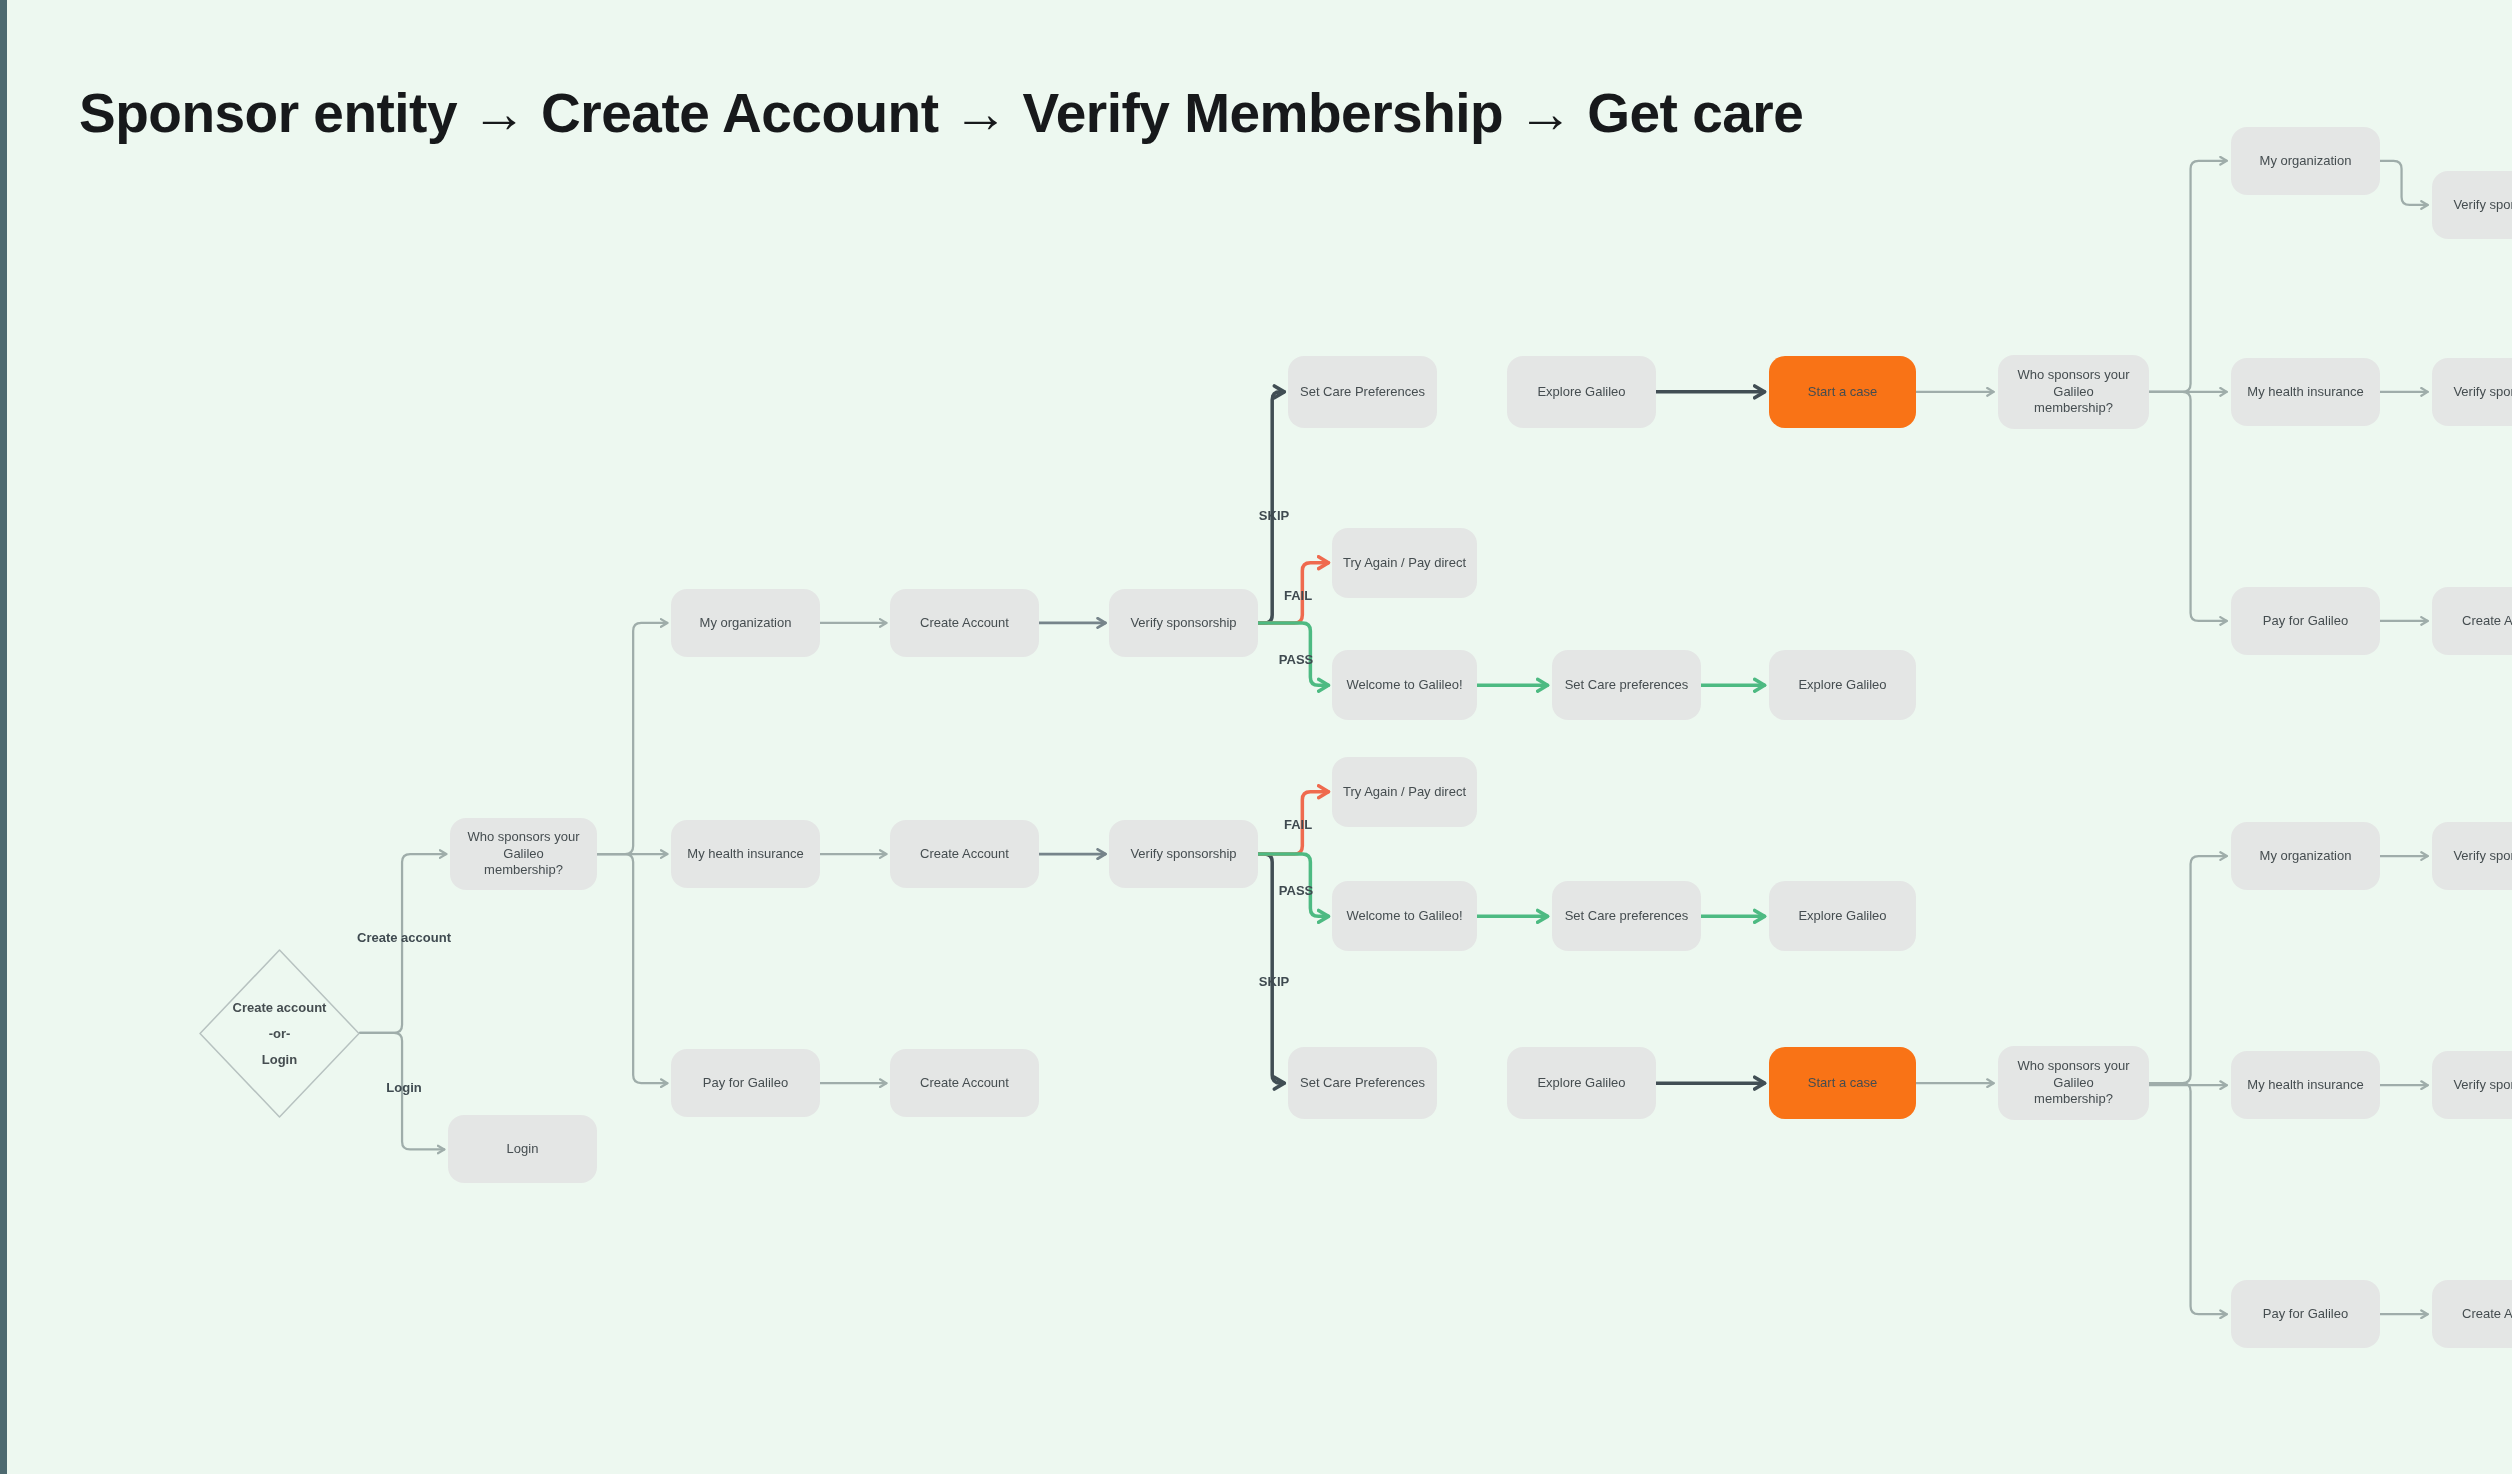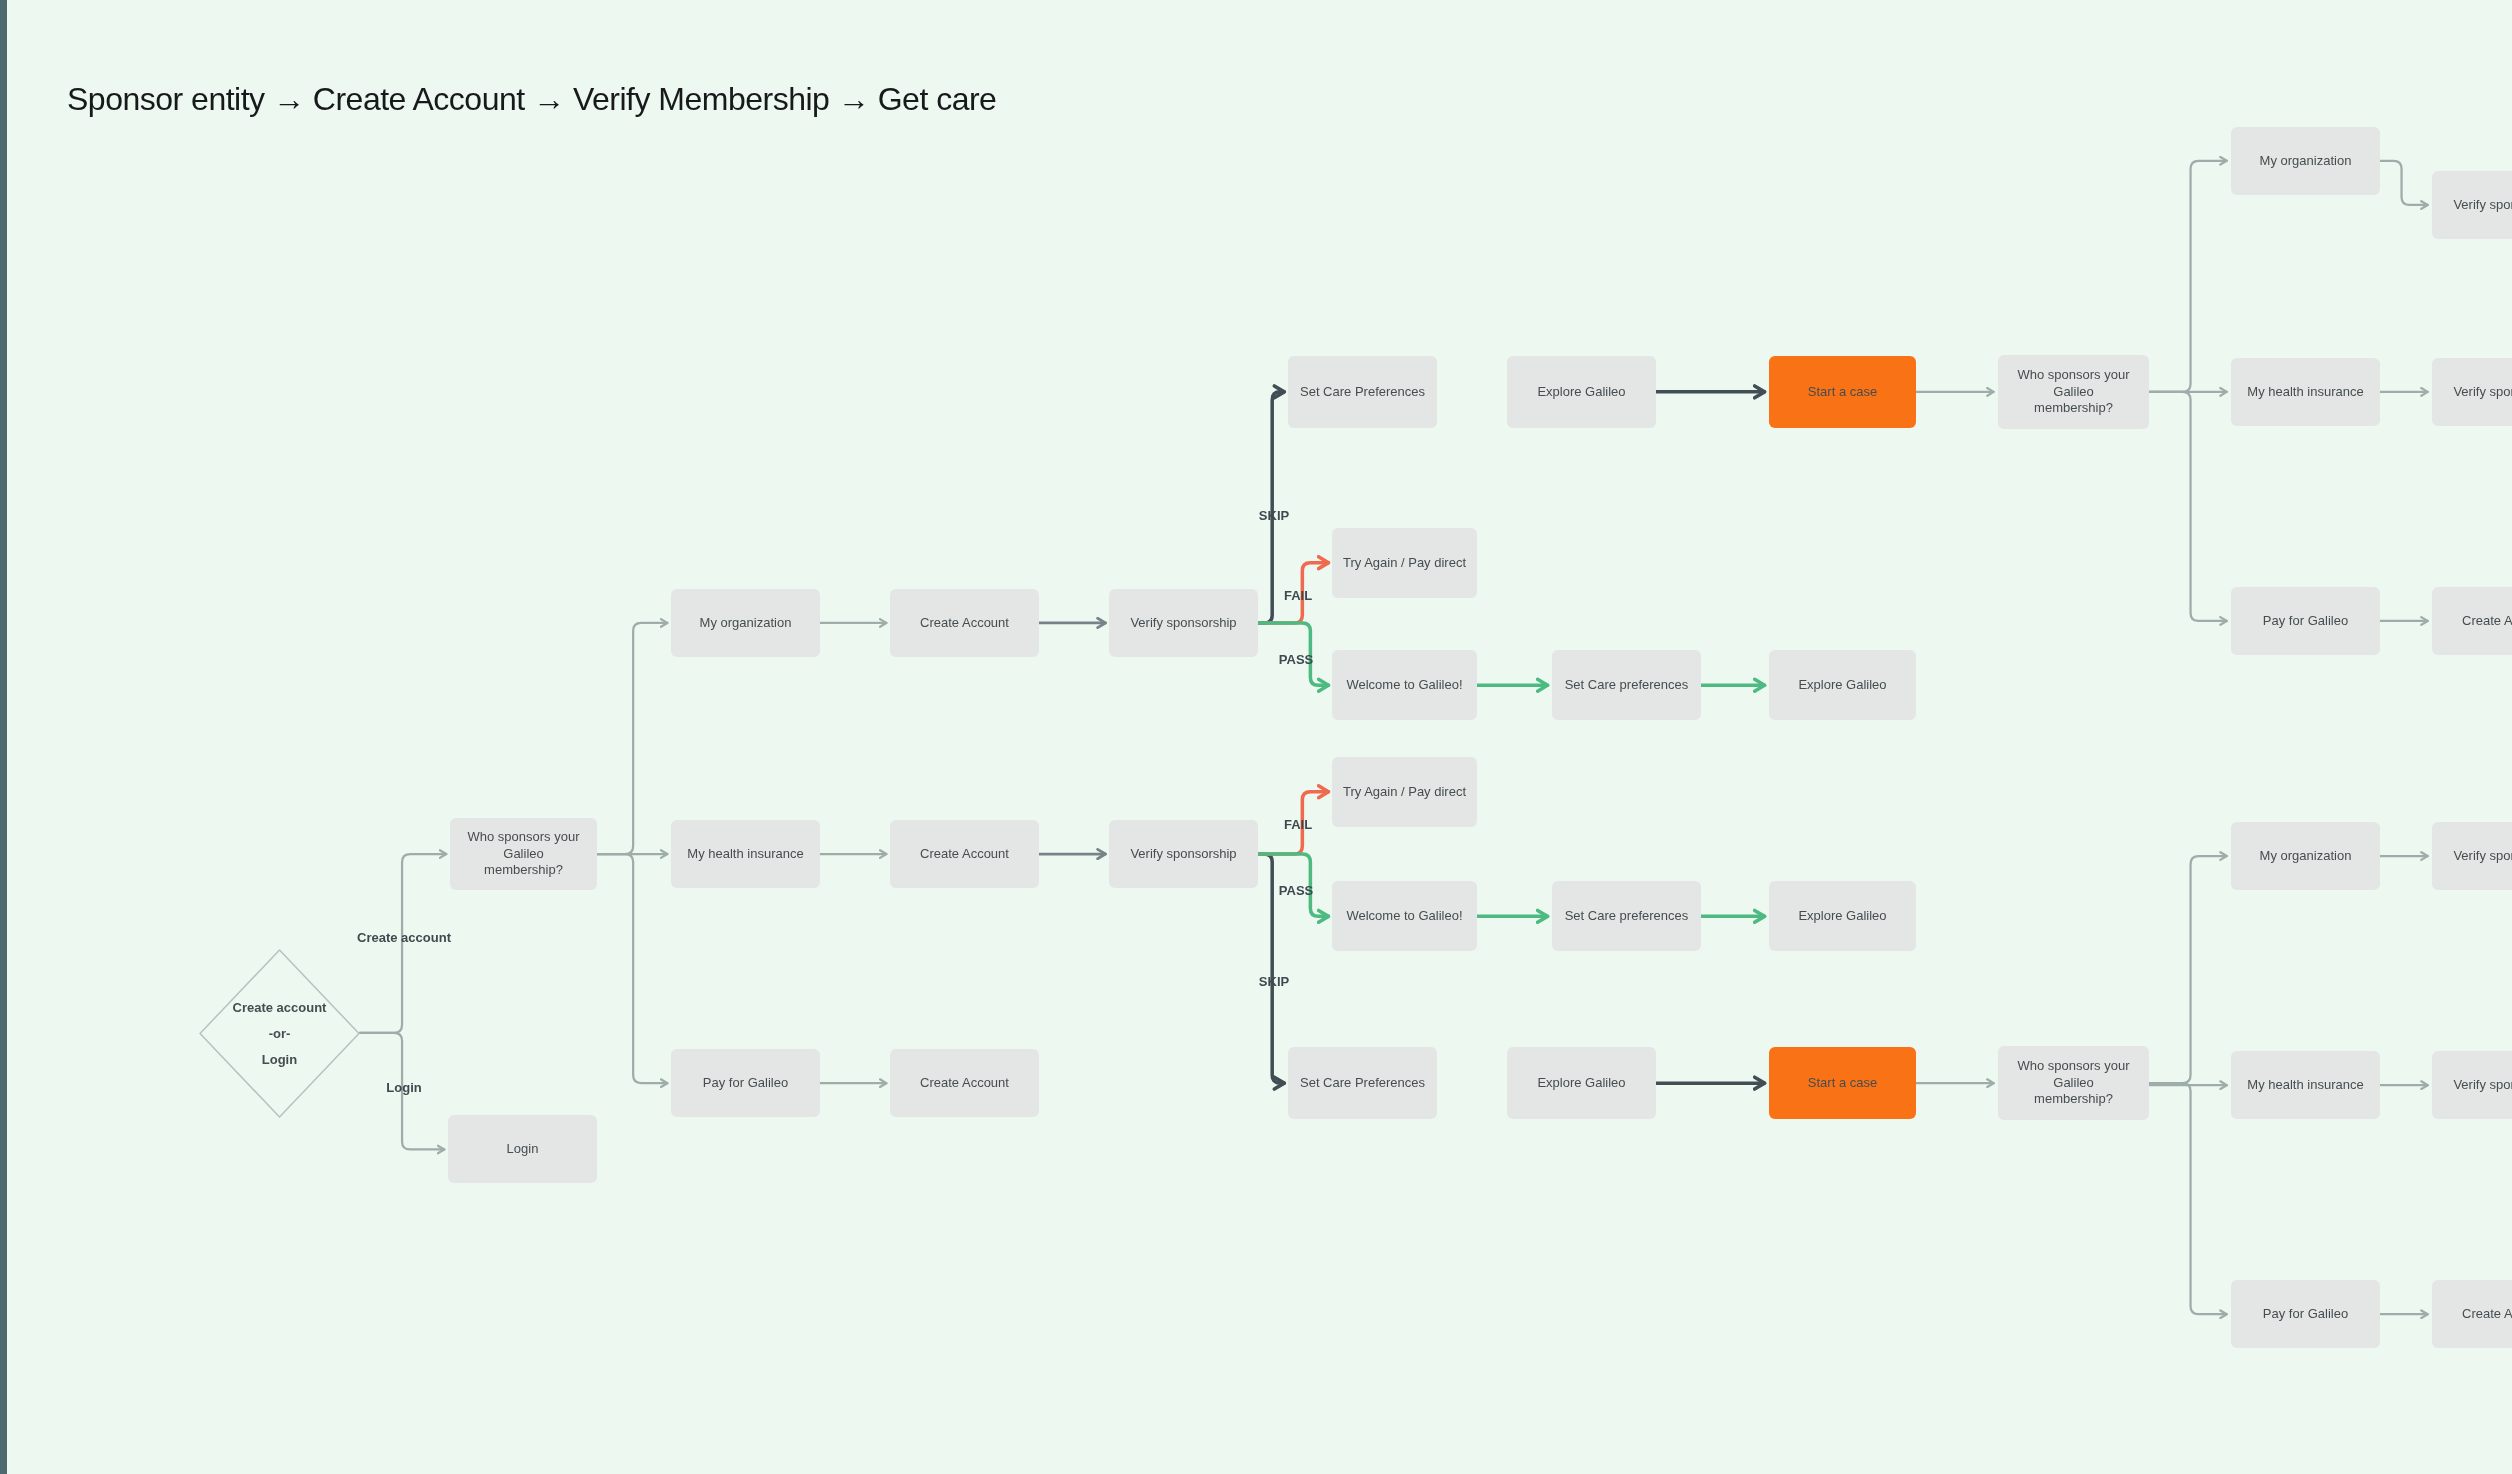--- a/index.html
+++ b/index.html
@@ -1,21 +1,21 @@
 <!DOCTYPE html>
 <html style="font-size:8px"><head>
 <meta charset="utf-8">
 <style>
   html,body{margin:0;padding:0;}
   body{background:#edf8f0;font-family:"Liberation Sans",sans-serif;}
   #canvas{position:relative;overflow:hidden;background:#edf8f0;}
-  #page-title{position:absolute;left:67px;top:81px;font-size:32px;font-weight:400;
+  #page-title{position:absolute;left:79px;top:81px;font-size:55px;font-weight:700;
     color:#17191b;letter-spacing:-0.5px;white-space:nowrap;}
   #edges{position:absolute;left:0;top:0;width:100%;height:100%;}
-  .node{position:absolute;background:#e4e6e5;border-radius:6px;display:flex;
+  .node{position:absolute;background:#e4e6e5;border-radius:16px;display:flex;
     align-items:center;justify-content:center;text-align:center;box-sizing:border-box;
     color:#454d50;font-size:13px;line-height:1.3;padding:2px;}
   .node.highlight{background:#f97316;}
   .node.decision{background:transparent;border-radius:0;padding:0;}
   .node.decision > svg{position:absolute;left:0;top:0;}
   .nlabel{position:relative;white-space:nowrap;pointer-events:none;}
   .nlabel.multi{white-space:pre-line;}
   .decision .nlabel{font-weight:700;white-space:pre-line;line-height:2.0;font-size:13px;}
   .flabel{position:absolute;transform:translate(-50%,-50%);font-size:13px;font-weight:700;
     color:#3f4a50;white-space:nowrap;}

